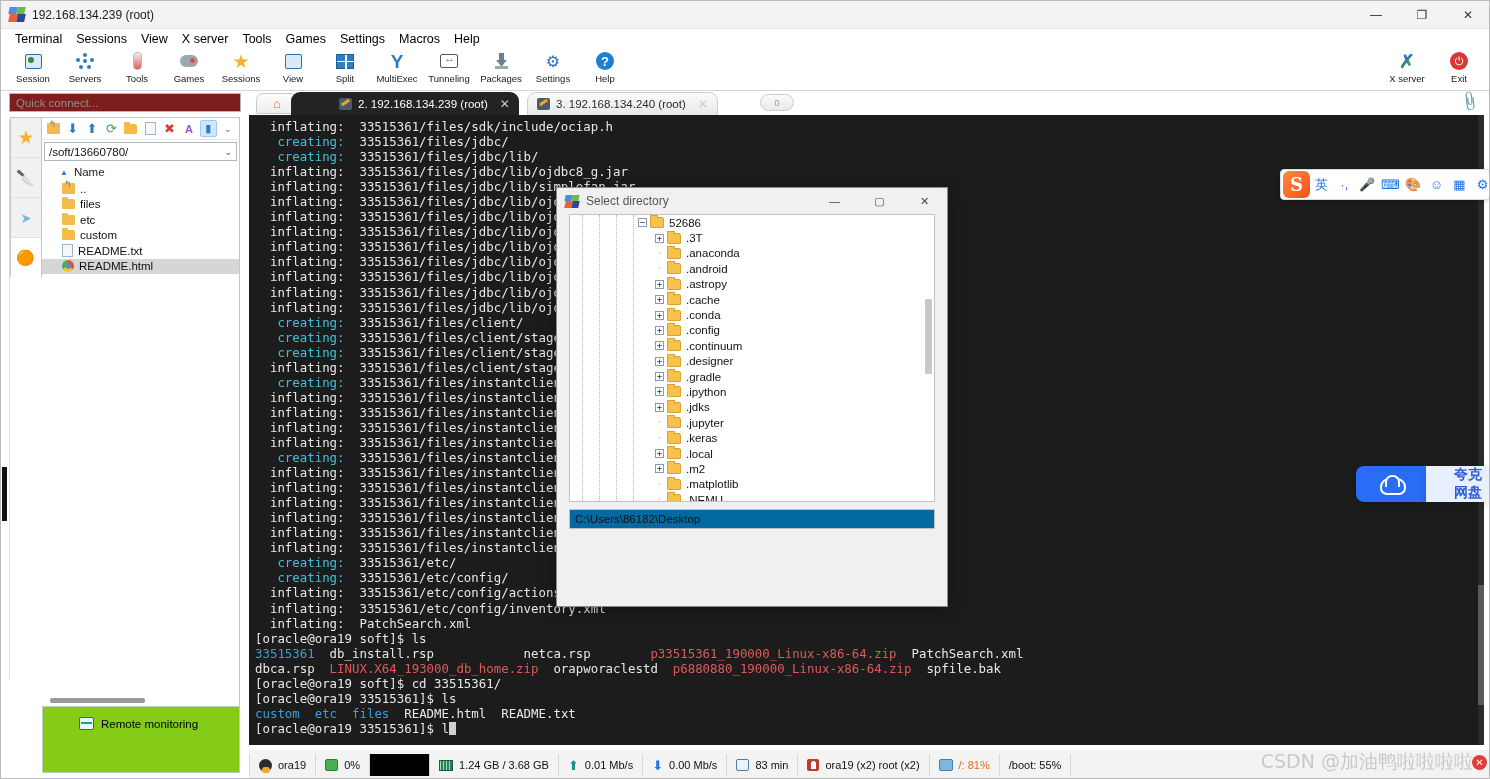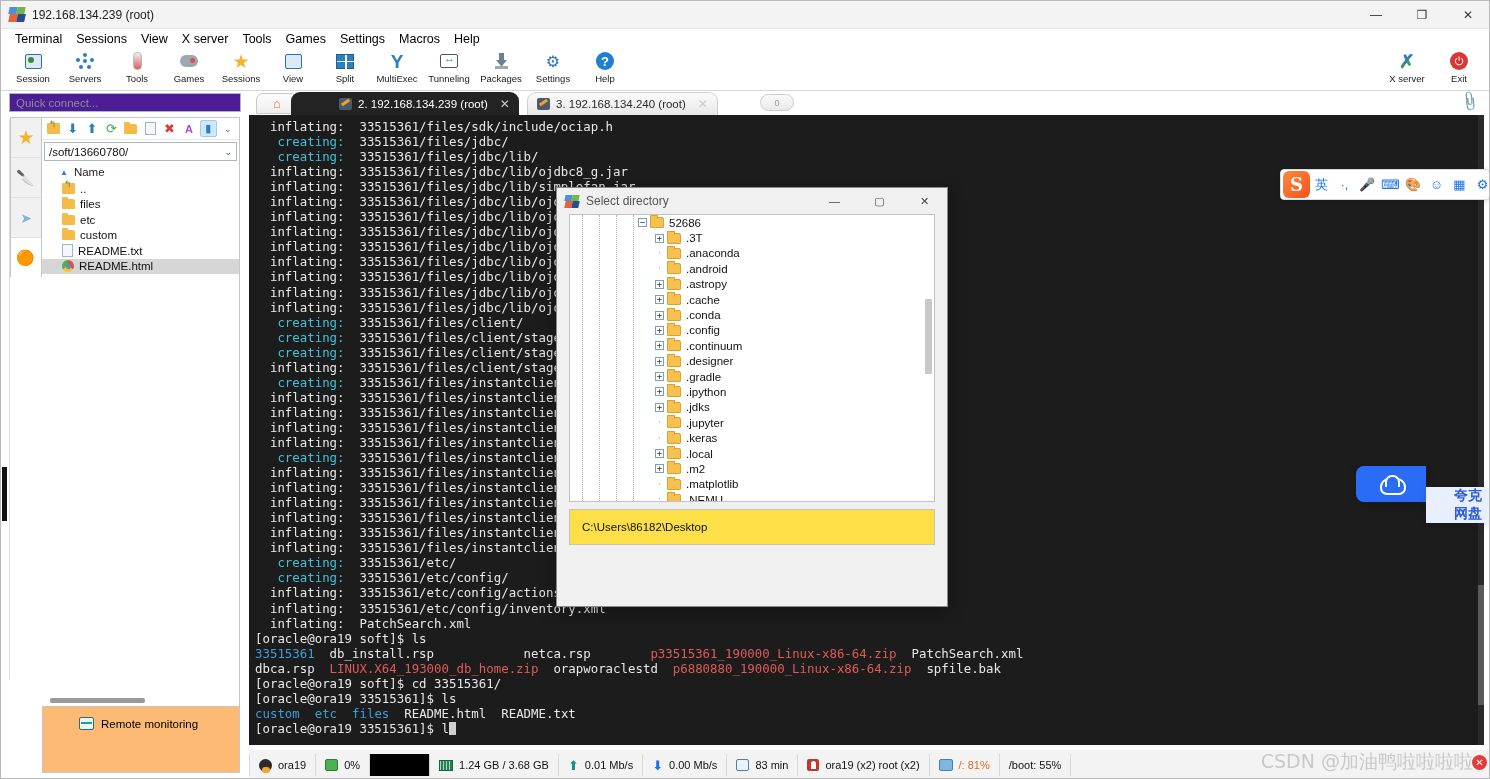--- a/index.html
+++ b/index.html
@@ -63,21 +63,21 @@
     padding-top: 2px;
     font-size: 9.5px; color: #1a1a1a; text-align: center;
   }
   .tb-glyph { height: 22px; display:flex; align-items:center; justify-content:center; margin-bottom: 1px; }
   .tb-label { line-height: 11px; }
   .tb-right { position: absolute; right: 6px; top: 0; display: flex; }
 
   
   .qc-wrap {
     position: absolute; left: 8px; top: 92px; width: 232px; height: 19px;
-    border: 1px solid #aeb7c0; background: #4c1d95;
+    border: 1px solid #aeb7c0; background: #7f1d1d;
     display: flex; align-items: center; padding: 0 6px;
   }
   .qc-wrap span { font-size: 11.5px; color: #8e8e8e; }
 
   .sidebar-rail {
     position: absolute; left: 9px; top: 116px; width: 32px; height: 160px;
     border: 1px solid #c6c6c6; background: #fafafa;
   }
   .rail-btn { width: 30px; height: 40px; display:flex; align-items:center; justify-content:center;
     border-bottom: 1px solid #e1e1e1; background: #f1f1f1; }
@@ -116,21 +116,21 @@
   .upic { width: 13px; height: 11px; background:#f5bb4a; border-radius:1px; flex:none; position:relative;}
   .upic:after{content:"↰"; position:absolute; left:2px; top:-4px; font-size:9px; color:#6b8a3a;}
   .chromeic { width: 12px; height: 12px; border-radius: 50%;
     background: conic-gradient(#e74c3c 0deg 120deg, #f7c325 120deg 240deg, #4caf50 240deg 360deg);
     flex:none; position: relative; }
   .chromeic:after { content:""; position:absolute; left:3.5px; top:3.5px; width:5px; height:5px;
     border-radius:50%; background:#4a90d9; }
 
   .sp-scroll { position:absolute; left: 49px; top: 697px; width: 95px; height: 5px; background:#9a9a9a; border-radius:2px; }
   .sp-bottom { position: absolute; left: 41px; top: 706px; width: 198px; height: 66px;
-    background:#fdba74; border:1px solid #c6c6c6; border-top:none; }
+    background:#84cc16; border:1px solid #c6c6c6; border-top:none; }
   .sp-rm { display:flex; align-items:center; gap:7px; padding: 10px 0 0 36px; font-size: 11.5px; }
   .monitor-ic { width:15px;height:13px;border:1.6px solid #2f6f6a;border-radius:2px;background:#e9f7f6;
      position:relative; flex:none;}
   .monitor-ic:after{content:""; position:absolute; left:1px; top:4px; width:11px;height:2px;background:#19a38c;}
   .sp-follow { display:flex; align-items:center; gap:7px; padding: 13px 0 0 22px; font-size: 11.5px; }
   .cbox { width: 12px; height: 12px; border: 1px solid #9a9a9a; background:#fff; border-radius:2px; flex:none;}
 
   
   .tabbar { position: absolute; left: 248px; top: 90px; width: 1242px; height: 24px; background: #ffffff; }
   .tab-home {
@@ -206,22 +206,22 @@
     font-size: 9px; line-height: 7px; color:#333; flex:none; margin-right: 3px;
     font-family: "DejaVu Sans Mono", monospace;
   }
   .tplus.none { border:none; background:transparent; color:#b5b5b5; }
   .tfolder { width: 14px; height: 11px; background:#f6c14e; border-radius:1px 2px 1px 1px;
     position: relative; flex:none; margin-right: 5px; border:1px solid #dca22d; }
   .tfolder:before { content:""; position:absolute; left:-1px; top:-3px; width:6px; height:3px;
     background:#f6c14e; border:1px solid #dca22d; border-bottom:none; border-radius:1px 1px 0 0; }
   .tree-sb { position:absolute; right:2px; top:84px; width:7px; height:75px; background:#c8c8c8; border-radius:1px;}
   .dlg-path {
-    margin: 7px 12px 0 12px; height: 36px; background:#fde047; border:1px solid #c2c2c2;
-    display:flex; align-items:center; padding-left: 12px; font-size: 11.5px; color:#111;
+    margin: 7px 12px 0 12px; height: 20px; background:#0369a1; border:1px solid #c2c2c2;
+    display:flex; align-items:center; padding-left: 5px; font-size: 11.5px; color:#111;
   }
   .dlg-btnrow { position:absolute; left:0; bottom: 14px; width: 392px; height: 24px; }
   .dbtn {
     position: absolute; height: 24px; background: linear-gradient(#fcfcfc,#efefef);
     border: 1px solid #bcbcbc; font-size: 11.5px; color:#111;
     display:flex; align-items:center; justify-content:center;
   }
   .dbtn.primary { border: 1px solid #5a9fd4; box-shadow: inset 0 0 0 1px #ffffff; }
 
   
@@ -251,21 +251,21 @@
   .quark-cloud { width:22px;height:16px; position:relative; }
   .quark-cloud:before {
     content:""; position:absolute; left:0; top:2px; width:22px; height:13px;
     border:2px solid #fff; border-radius:9px 9px 7px 7px;
   }
   .quark-cloud:after {
     content:""; position:absolute; left:5px; top:-1px; width:11px; height:10px;
     border:2px solid #fff; border-bottom:none; border-radius:7px 7px 0 0; background:#2b6cf6;
   }
   .quark-label {
-    position: absolute; left: 1425px; top: 486px; width: 65px; height: 36px;
+    position: absolute; left: 1425px; top: 465px; width: 65px; height: 36px;
     background: #e8effe; border-radius: 0 8px 8px 0;
     display:flex; align-items:center; justify-content:center;
     font-size: 14px; color:#2b5bd7; font-weight: bold;
     box-shadow: 0 2px 8px rgba(0,0,0,.15);
     padding-left: 28px;
   }
 
   
   .statusbar {
     position: absolute; left: 248px; top: 749px; width: 1242px; height: 30px;

